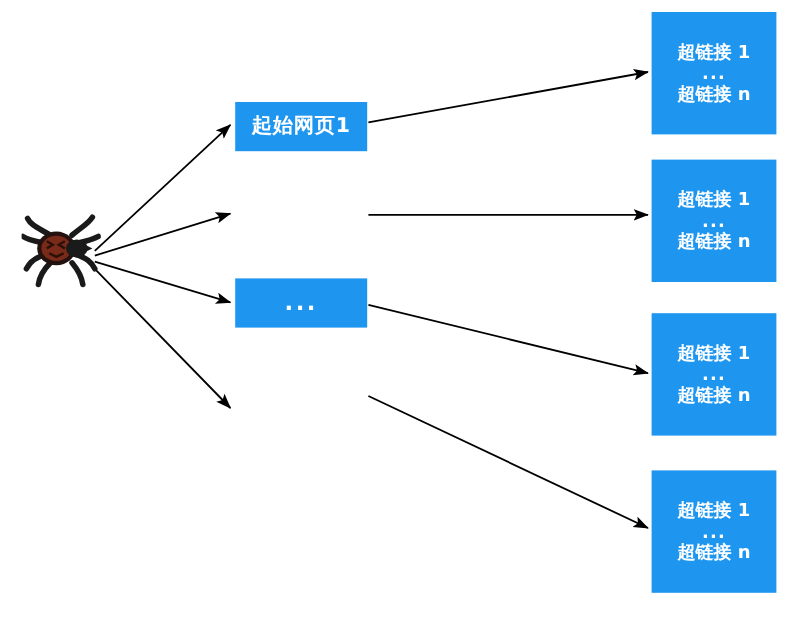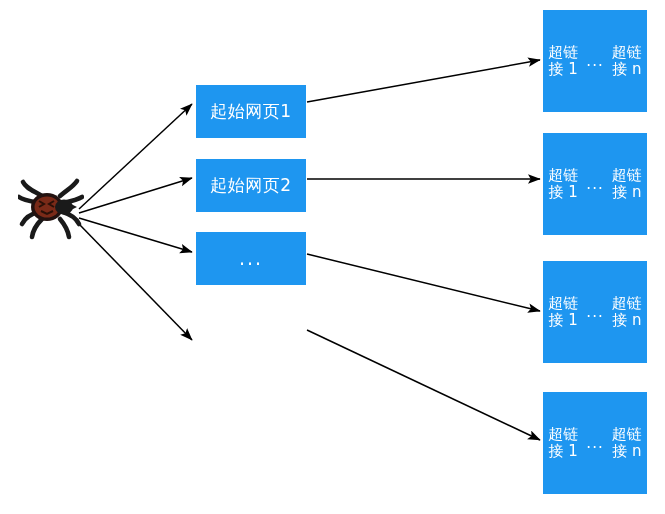--- a/index.html
+++ b/index.html
@@ -20,31 +20,32 @@
     left: 0;
     top: 0;
     width: 665px;
     height: 514px;
     pointer-events: none;
   }
   .box {
     position: absolute;
     background: #1e96f0;
     color: #ffffff;
-    font-weight: normal;
+    font-weight: bold;
     display: flex;
+    flex-direction: column;
     align-items: center;
     justify-content: center;
     box-sizing: border-box;
     text-align: center;
     line-height: 1.15;
   }
   .seed-box {
     width: 110px;
-    height: 53px;
+    height: 41px;
     font-size: 17px;
     letter-spacing: 0.5px;
   }
   .link-box {
     width: 104px;
     height: 102px;
     font-size: 15px;
     gap: 3px;
   }
   .link-box .line-dots {
@@ -107,23 +108,20 @@
     <path d="M21,31 L26,34 L21,37 M36,31 L31,34 L36,37 M23,41 L29,44 L35,41" stroke="#2a1008" stroke-width="2" fill="none"></path>
 
     <ellipse cx="46" cy="37" rx="9" ry="7.5" fill="#1a1a1a"></ellipse>
     <path d="M53,34 L59,37 L53,40 Z" fill="#1a1a1a"></path>
   </svg>
 
   <div class="box seed-box" style="left:196px; top:85px;">
     <span>起始网页1</span>
   </div>
 
-  <div class="box seed-box" style="left:196px; top:159px;">
-    <span>起始网页2</span>
-  </div>
 
   <div class="box seed-box" style="left:196px; top:232px;">
     <span class="dots">...</span>
   </div>
 
 
   <div class="box link-box" style="left:543px; top:10px;">
     <span>超链接 1</span>
     <span class="line-dots">...</span>
     <span>超链接  n</span>

